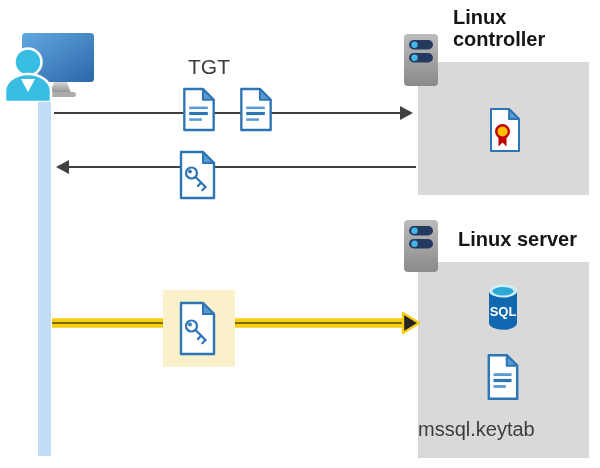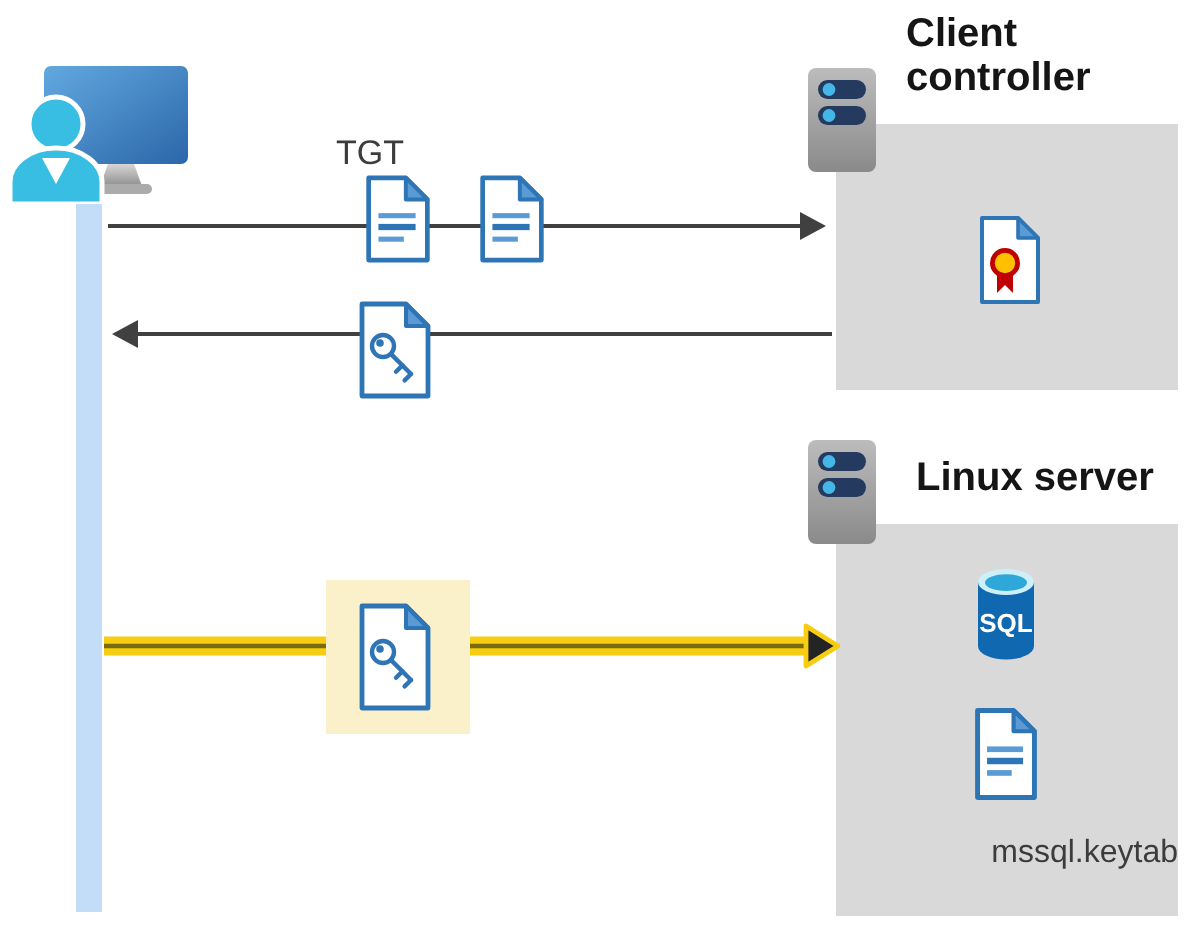--- a/index.html
+++ b/index.html
@@ -22,22 +22,22 @@
     --text-dark:#151515;
     --label-gray:#3C3C3C;
   }
   html,body{margin:0;padding:0;background:#fff;}
   #canvas{
     position:relative;width:600px;height:468px;background:#fff;overflow:hidden;
     font-family:"Liberation Sans","DejaVu Sans",sans-serif;
   }
   .abs{position:absolute;}
   .node-title{font-weight:bold;font-size:20px;line-height:1.12;color:var(--text-dark);}
-  .small-label{font-size:17px;color:var(--label-gray);text-align:left;margin-top:12px;}
-  .file-label{font-size:16px;color:var(--label-gray);text-align:right;}
+  .small-label{font-size:21px;color:var(--label-gray);text-align:right;}
+  .file-label{font-size:20px;color:var(--label-gray);text-align:left;}
   .gray-box{background:var(--box-gray);}
   .lifeline{background:var(--lifeline-blue);}
   .hline{height:2px;background:var(--arrow-gray);}
   .head-right{width:0;height:0;border-top:7px solid transparent;border-bottom:7px solid transparent;border-left:13px solid var(--arrow-gray);}
   .head-left{width:0;height:0;border-top:7px solid transparent;border-bottom:7px solid transparent;border-right:13px solid var(--arrow-gray);}
   .highlight-square{background:var(--highlight-bg);}
   svg{display:block;}
 </style>
 </head>
 <body>
@@ -134,21 +134,21 @@
           <stop offset="1" stop-color="#8A8A8A"></stop>
       </linearGradient>
     </defs>
     <rect x="1" y="1" width="34" height="52" rx="4" fill="url(#gsv1)"></rect>
     <rect x="6" y="7" width="24" height="9.5" rx="4.75" style="fill:var(--pill-navy);"></rect>
     <circle cx="11.5" cy="11.75" r="3.2" style="fill:var(--dot-blue);"></circle>
     <rect x="6" y="20" width="24" height="9.5" rx="4.75" style="fill:var(--pill-navy);"></rect>
     <circle cx="11.5" cy="24.75" r="3.2" style="fill:var(--dot-blue);"></circle>
   </svg>
 
-  <div class="abs node-title" style="left:453px;top:6px;width:136px;">Client controller</div>
+  <div class="abs node-title" style="left:453px;top:6px;width:136px;">Linux controller</div>
 
   <svg class="abs" style="left:488px;top:107px;" width="34" height="46" viewBox="0 0 34 46">
     <path d="M3 2 H21 L31 12 V44 H3 Z" fill="#fff" style="stroke:var(--accent-blue);" stroke-width="2" stroke-linejoin="round"></path>
     <path d="M21 2 V12 H31 Z" style="fill:var(--mid-blue);stroke:var(--accent-blue);" stroke-width="1.8" stroke-linejoin="round"></path>
     <polygon points="10.5,29 10.5,39.5 14.5,35.5 18.5,39.5 18.5,29" style="fill:var(--cert-red);"></polygon>
     <circle cx="14.5" cy="24.5" r="6.3" style="fill:var(--cert-gold);stroke:var(--cert-red);" stroke-width="2.4"></circle>
   </svg>
 
   <svg class="abs" style="left:403px;top:219px;" width="36" height="54" viewBox="0 0 36 54">
     <defs>

